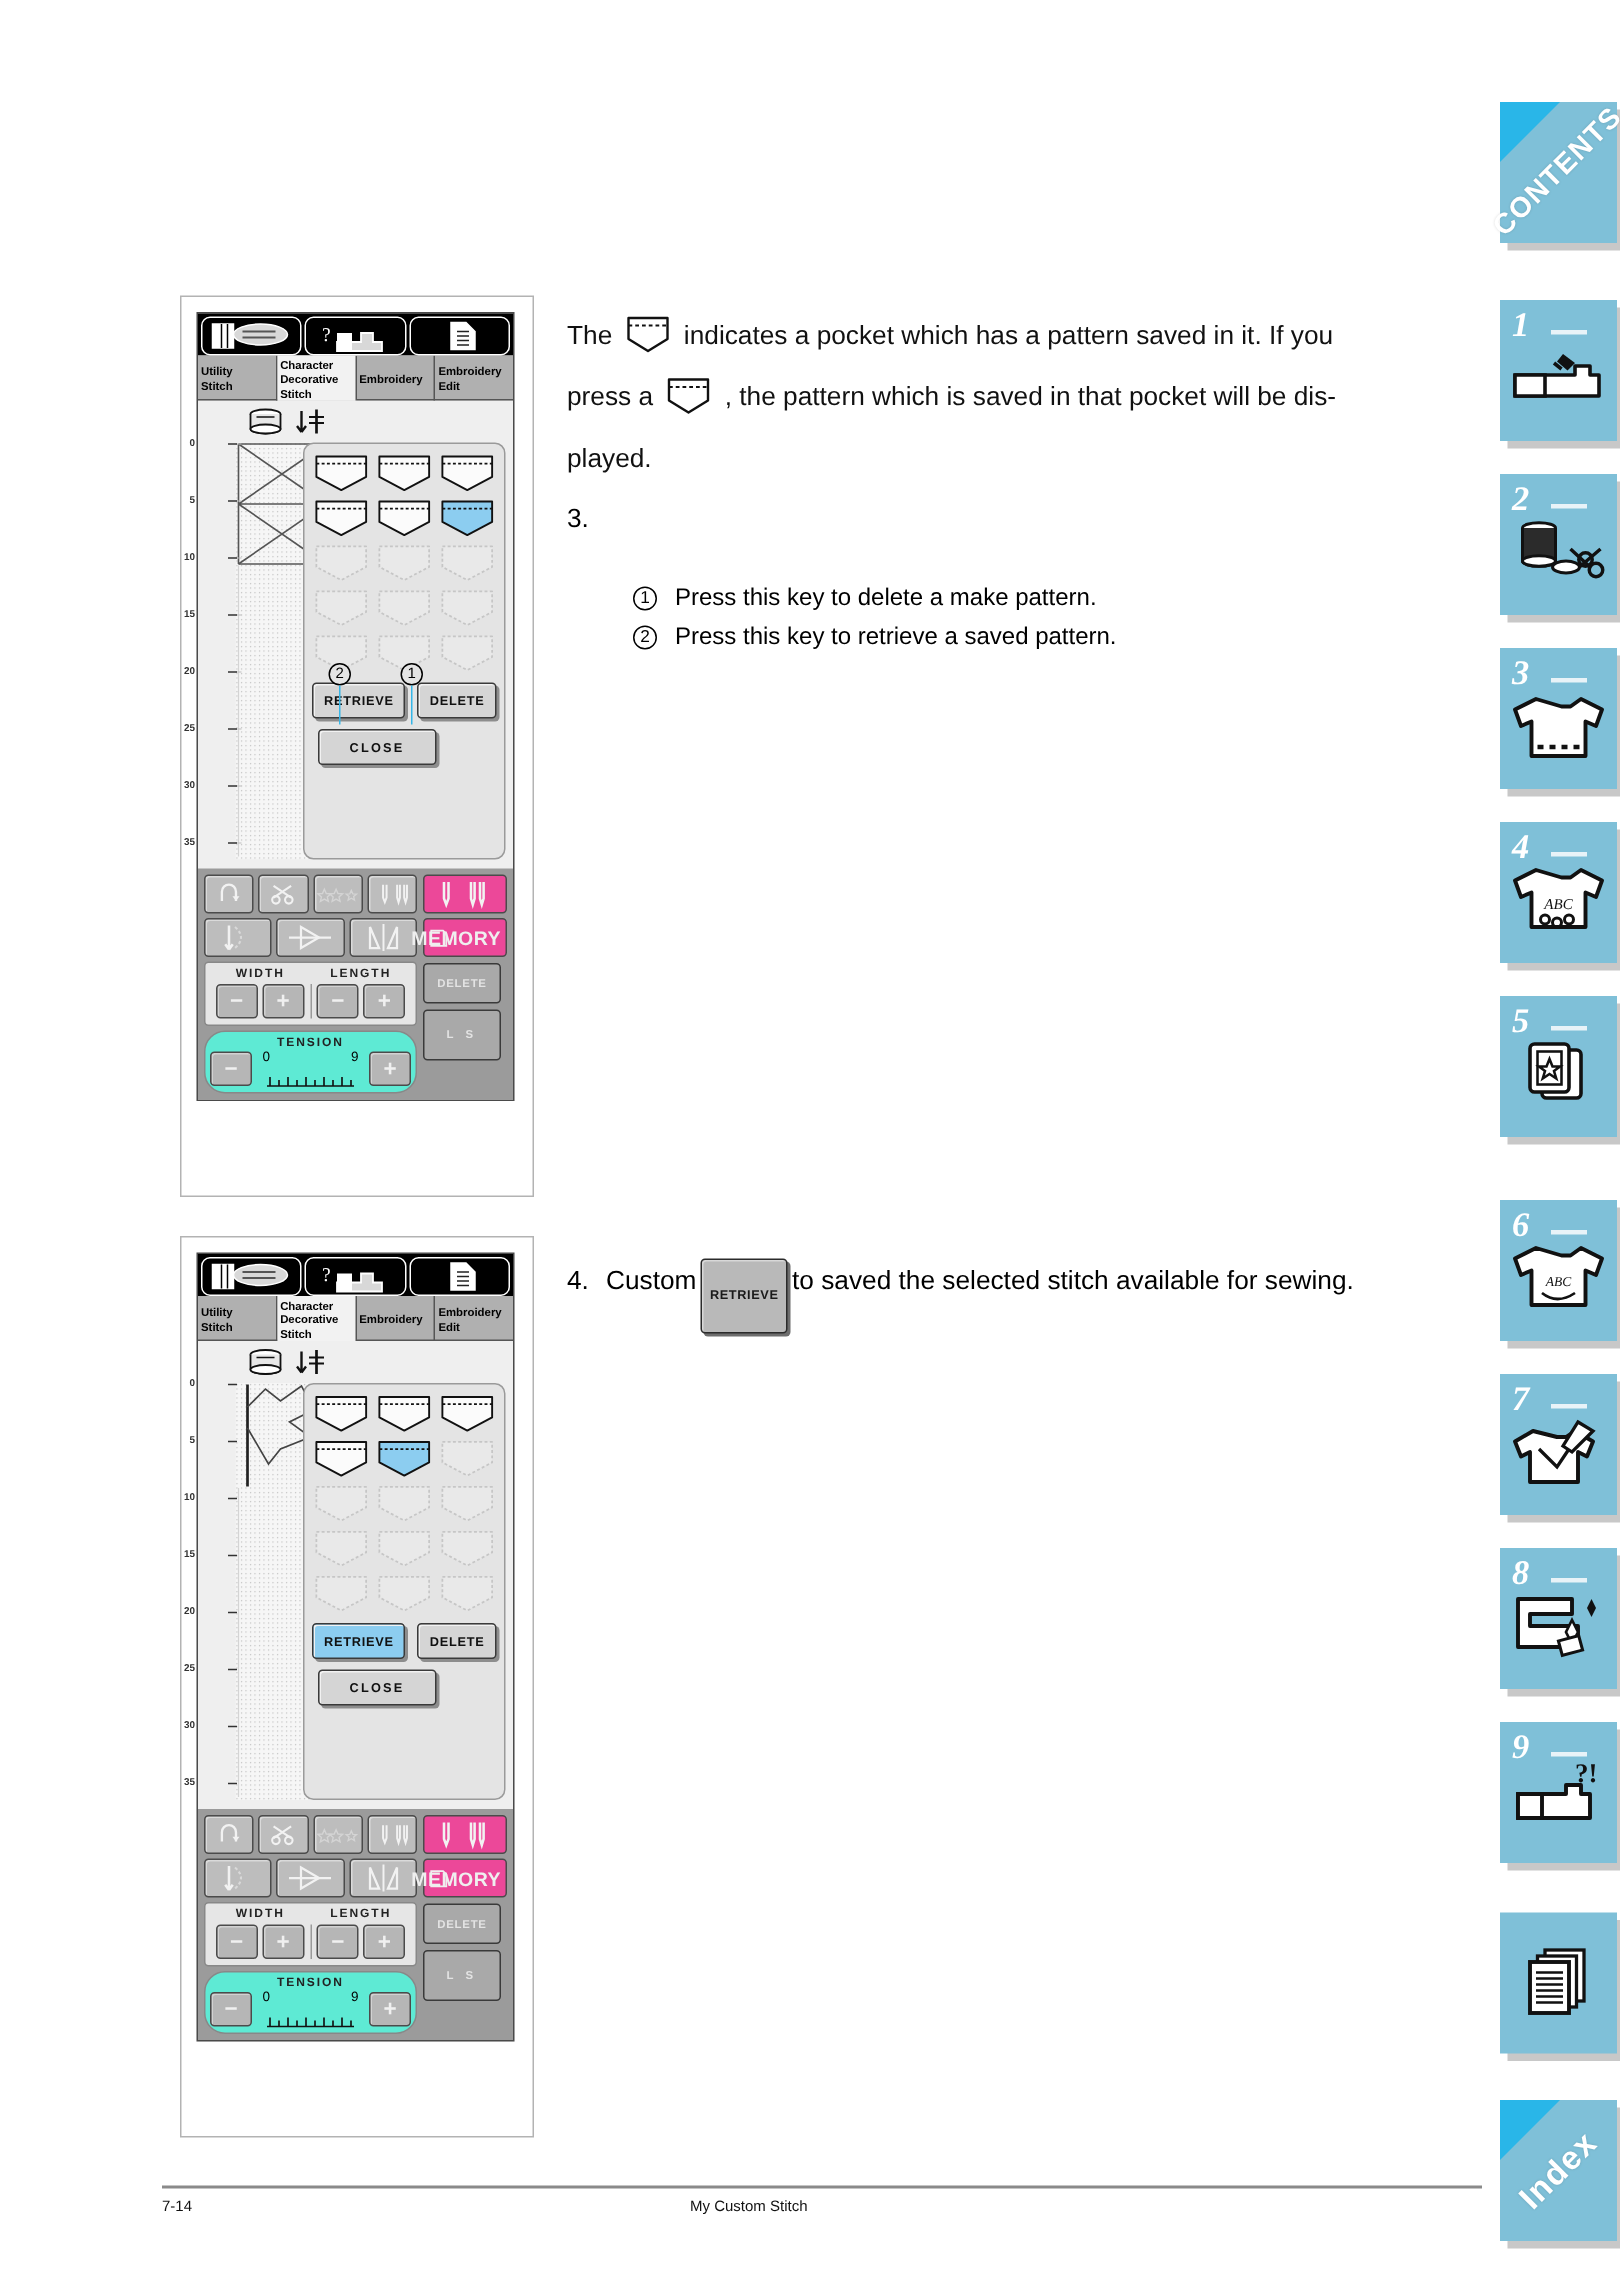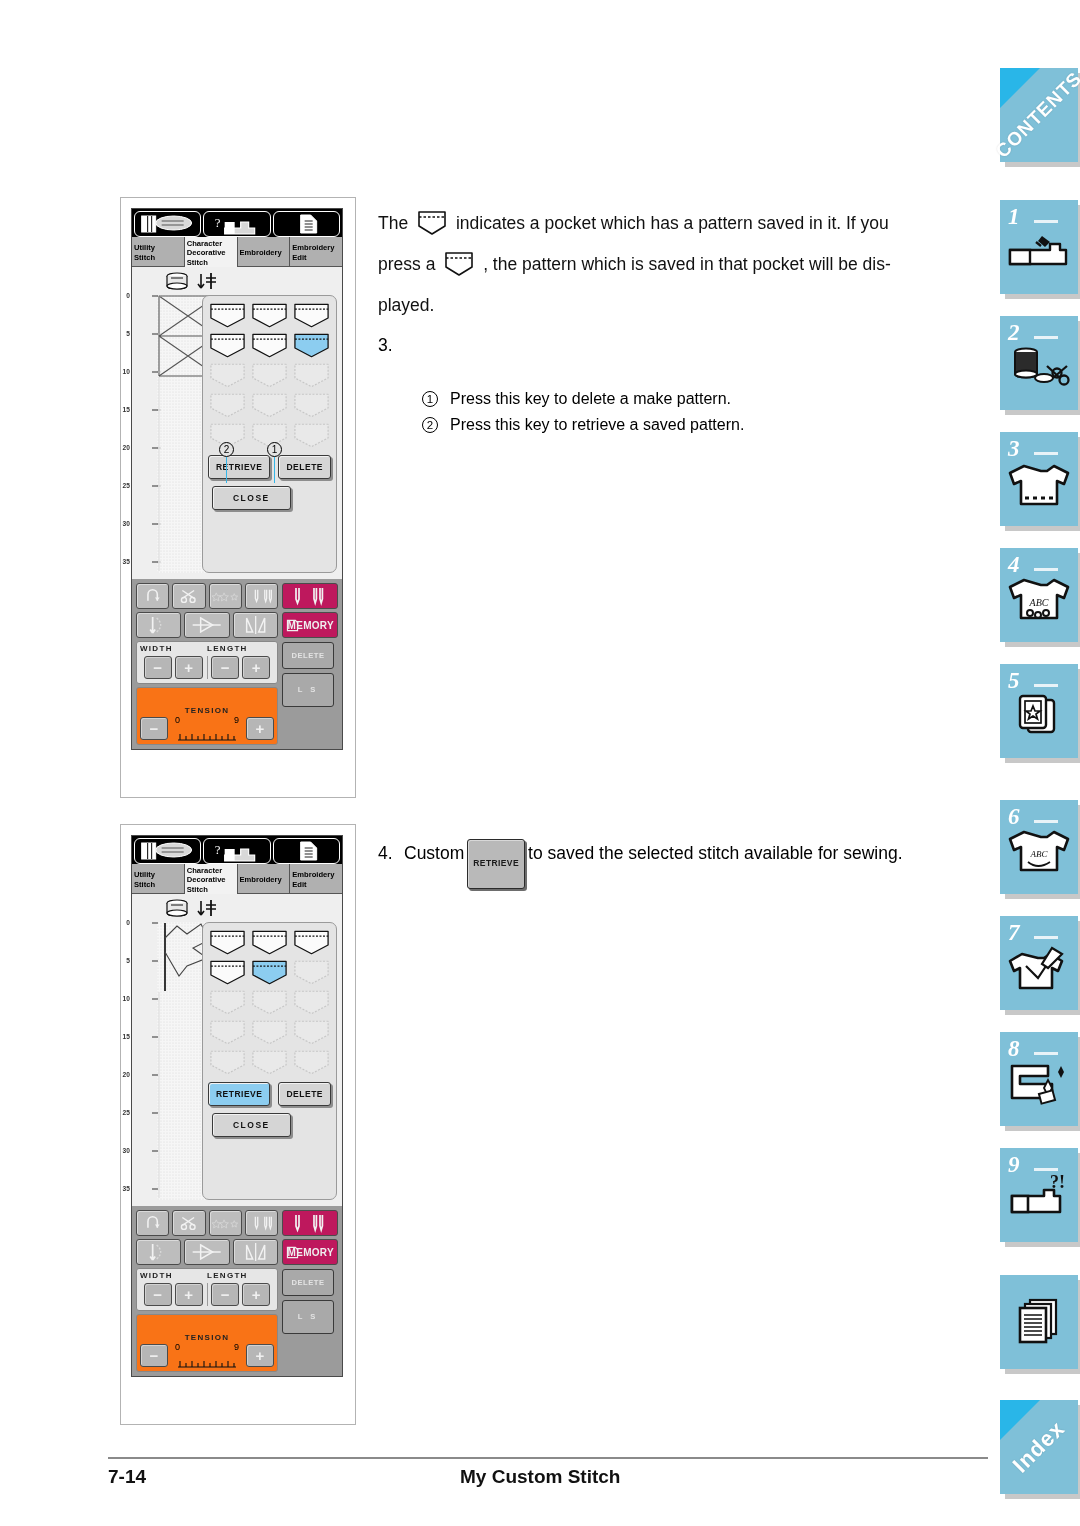--- a/index.html
+++ b/index.html
@@ -108,47 +108,47 @@
              background:#e4e4e4; font-size:10px; text-align:center; line-height:13.5px; }
   .cline { width:1.8px; background:#35b6e8; margin:0 auto; }
 
   
   .ctrl { background:#9b9b9b; padding:4px; display:flex; gap:4px; }
   .ctrl-left { flex:1; }
   .ctrl-right { width:56px; }
   .btnrow { display:flex; gap:3px; margin-bottom:3px; }
   .gbtn { flex:1; height:26px; background:#bdbdbd; border:1.2px solid #4b4b4b; border-radius:3px;
           box-shadow:inset 1px 1px 0 #dadada; position:relative; }
-  .memo { background:#be185d; border:1.2px solid #4b4b4b; border-radius:3px; height:26px;
+  .memo { background:#ec4899; border:1.2px solid #4b4b4b; border-radius:3px; height:26px;
           display:flex; align-items:center; justify-content:flex-end; padding-right:3px;
-          color:#efefef; font-size:10px; font-weight:bold; letter-spacing:.3px; position:relative; }
+          color:#efefef; font-size:13px; font-weight:bold; letter-spacing:.3px; position:relative; }
   .wl { background:#e6e6e6; border:1px solid #888; border-radius:3px; padding:2px 3px 4px; }
   .wl-hdr { display:flex; font-size:8px; font-weight:bold; letter-spacing:1.3px; color:#222; }
-  .wl-hdr div { flex:1; }
+  .wl-hdr div { flex:1; text-align:center; }
   .pmrow { display:flex; margin-top:3px; }
   .pmgrp { flex:1; display:flex; gap:3px; justify-content:center; border-right:1px solid #9a9a9a; }
   .pmgrp:last-child { border-right:none; }
   .pm { width:28px; height:23px; background:#b6b6b6; border:1.2px solid #4b4b4b; border-radius:3px;
         color:#f0f0f0; font-size:15px; font-weight:bold; text-align:center; line-height:21px;
         box-shadow:inset 1px 1px 0 #d2d2d2; }
-  .tens { background:#f97316; border:1px solid #888; border-radius:3px; margin-top:3px;
-          padding:18px 3px 3px; }
+  .tens { background:#5eead4; border:1px solid #888; border-radius:14px; margin-top:3px;
+          padding:2px 3px 3px; }
   .tens-hdr { font-size:8px; font-weight:bold; letter-spacing:1.3px; text-align:center; color:#222; }
   .tens-body { display:flex; align-items:center; gap:4px; }
   .tens-mid { flex:1; position:relative; height:26px; }
   .tens-0 { position:absolute; left:3px; top:0; font-size:9px; }
   .tens-9 { position:absolute; right:3px; top:0; font-size:9px; }
   .dbtn { width:52px; height:27px; background:#a9a9a9; border:1.2px solid #3a3a3a; border-radius:3px;
           color:#e3e3e3; font-size:7.6px; font-weight:bold; letter-spacing:.5px;
           text-align:center; line-height:25px; margin-bottom:4px; }
   .dbtn.ls { height:34px; line-height:32px; letter-spacing:3px; }
 
   
   .footrule { position:absolute; left:108px; top:1457px; width:880px; height:1.5px; background:#8a8a8a; }
-  .footer { position:absolute; top:1466px; font-size:19px; font-weight:bold; color:#111; }
+  .footer { position:absolute; top:1466px; font-size:10px; font-weight:normal; color:#111; }
   .foot-page { left:108px; }
   .foot-title { left:460px; }
 </style>
 </head>
 <body>
 
 <div class="sidebar">
 
   <div class="tab" style="top:68px;height:94px;">
     <div class="tab-corner"></div>

